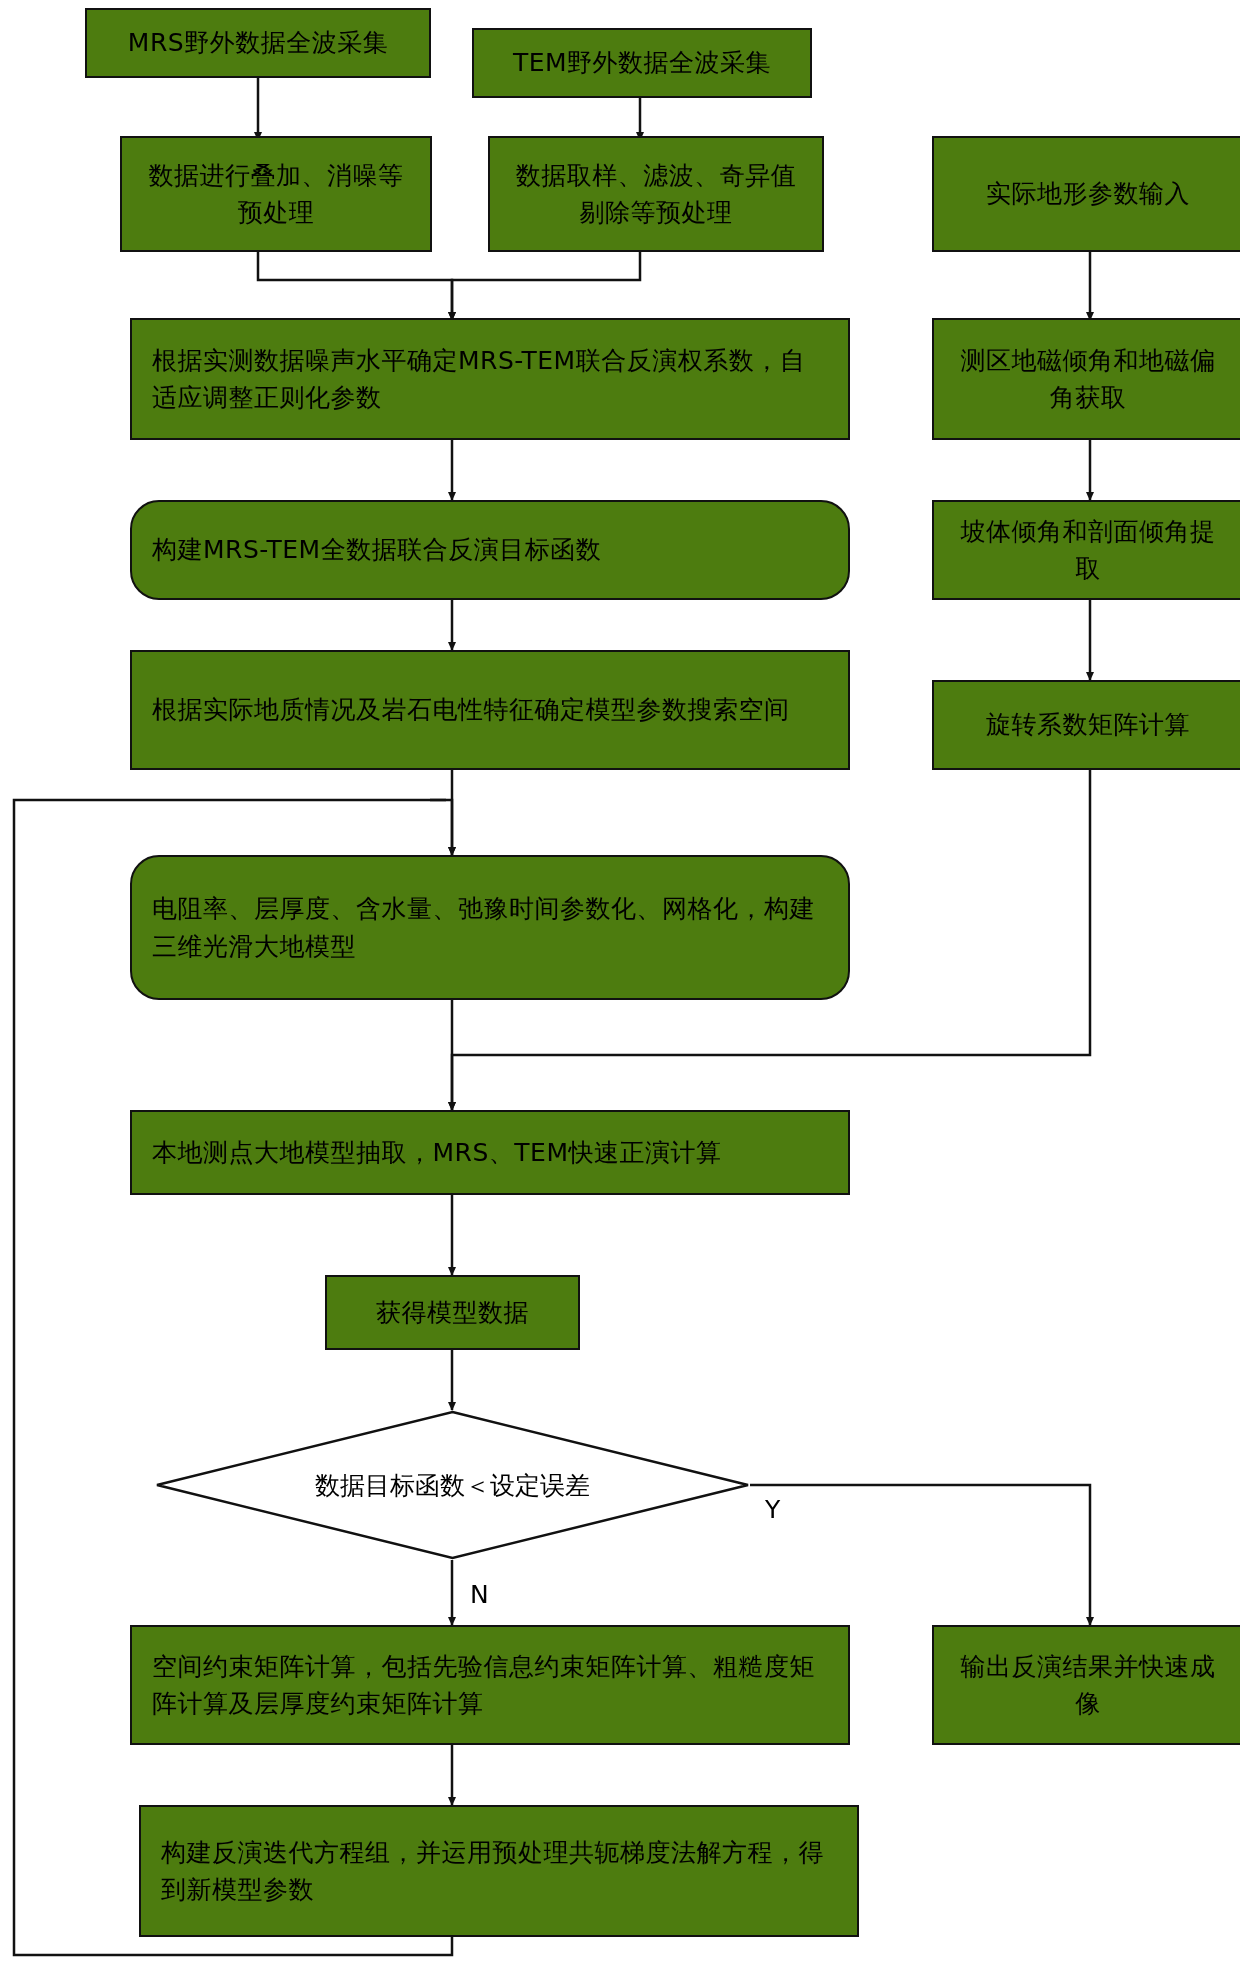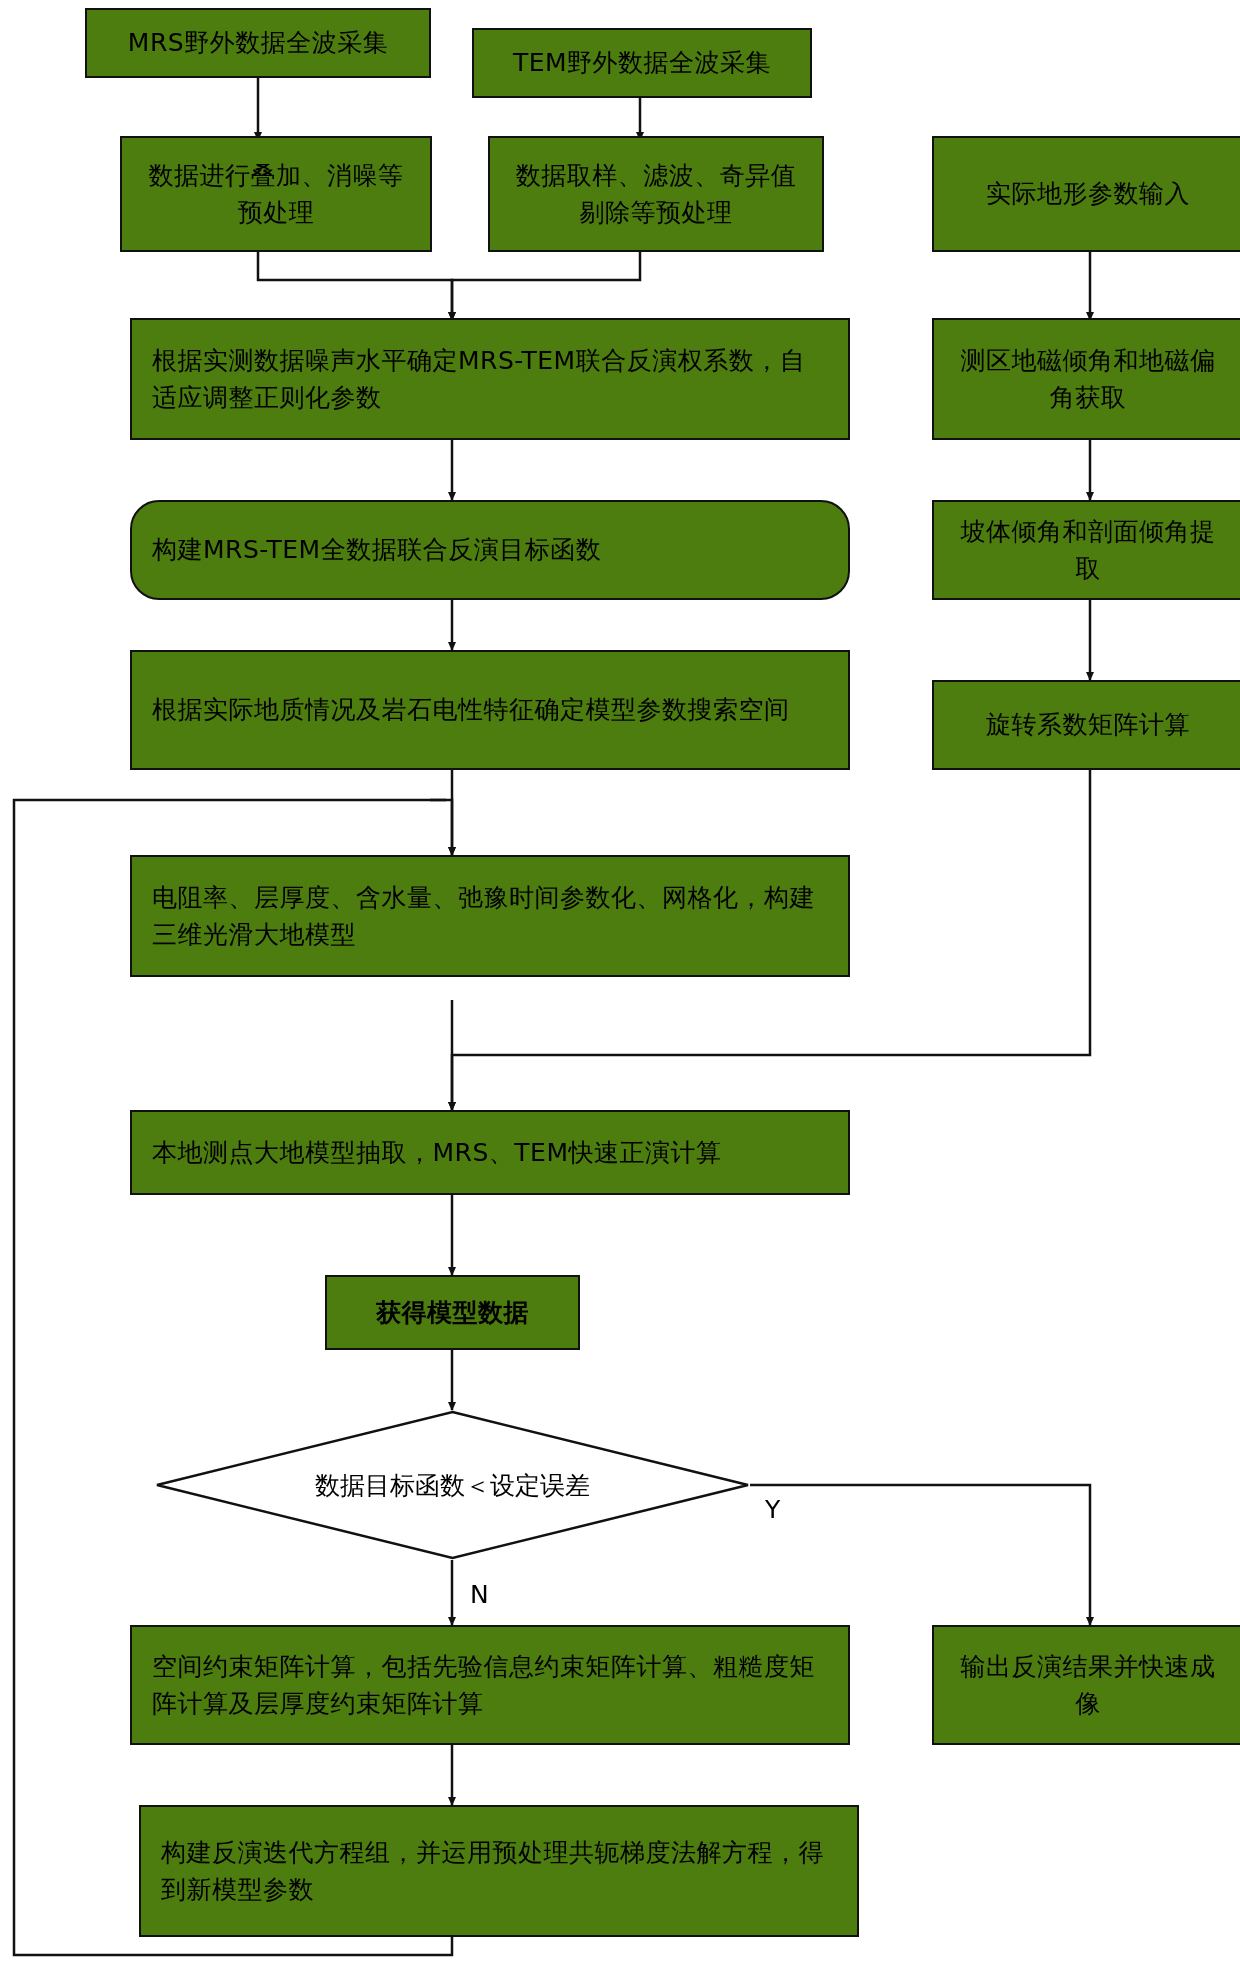--- a/index.html
+++ b/index.html
@@ -162,29 +162,29 @@
   </div>
 
   <div class="node left" style="left:93px; top:650px; width:720px; height:120px;">
     <span>根据实际地质情况及岩石电性特征确定模型参数搜索空间</span>
   </div>
 
   <div class="node" style="left:932px; top:680px; width:312px; height:90px;">
     <span>旋转系数矩阵计算</span>
   </div>
 
-  <div class="node left" style="left:93px; top:855px; width:720px; height:122px;">
+  <div class="node left" style="left:93px; top:855px; width:720px; height:145px;border-radius:29px;">
     <span>电阻率、层厚度、含水量、弛豫时间参数化、网格化，构建三维光滑大地模型</span>
   </div>
 
   <div class="node left" style="left:93px; top:1110px; width:720px; height:85px;">
     <span>本地测点大地模型抽取，MRS、TEM快速正演计算</span>
   </div>
 
-  <div class="node" style="left:325px; top:1275px; width:255px; height:75px;font-weight:bold;">
+  <div class="node" style="left:325px; top:1275px; width:255px; height:75px;">
     <span>获得模型数据</span>
   </div>
 
   <div class="diamond-wrap" style="left:155px; top:1410px; width:595px; height:150px;">
     <svg width="595" height="150" viewBox="0 0 595 150">
       <polygon points="297.5,2 593,75 297.5,148 2,75" fill="#ffffff" stroke="#111111" stroke-width="2.5"></polygon>
     </svg>
     <div class="diamond-label">数据目标函数＜设定误差</div>
   </div>
 

